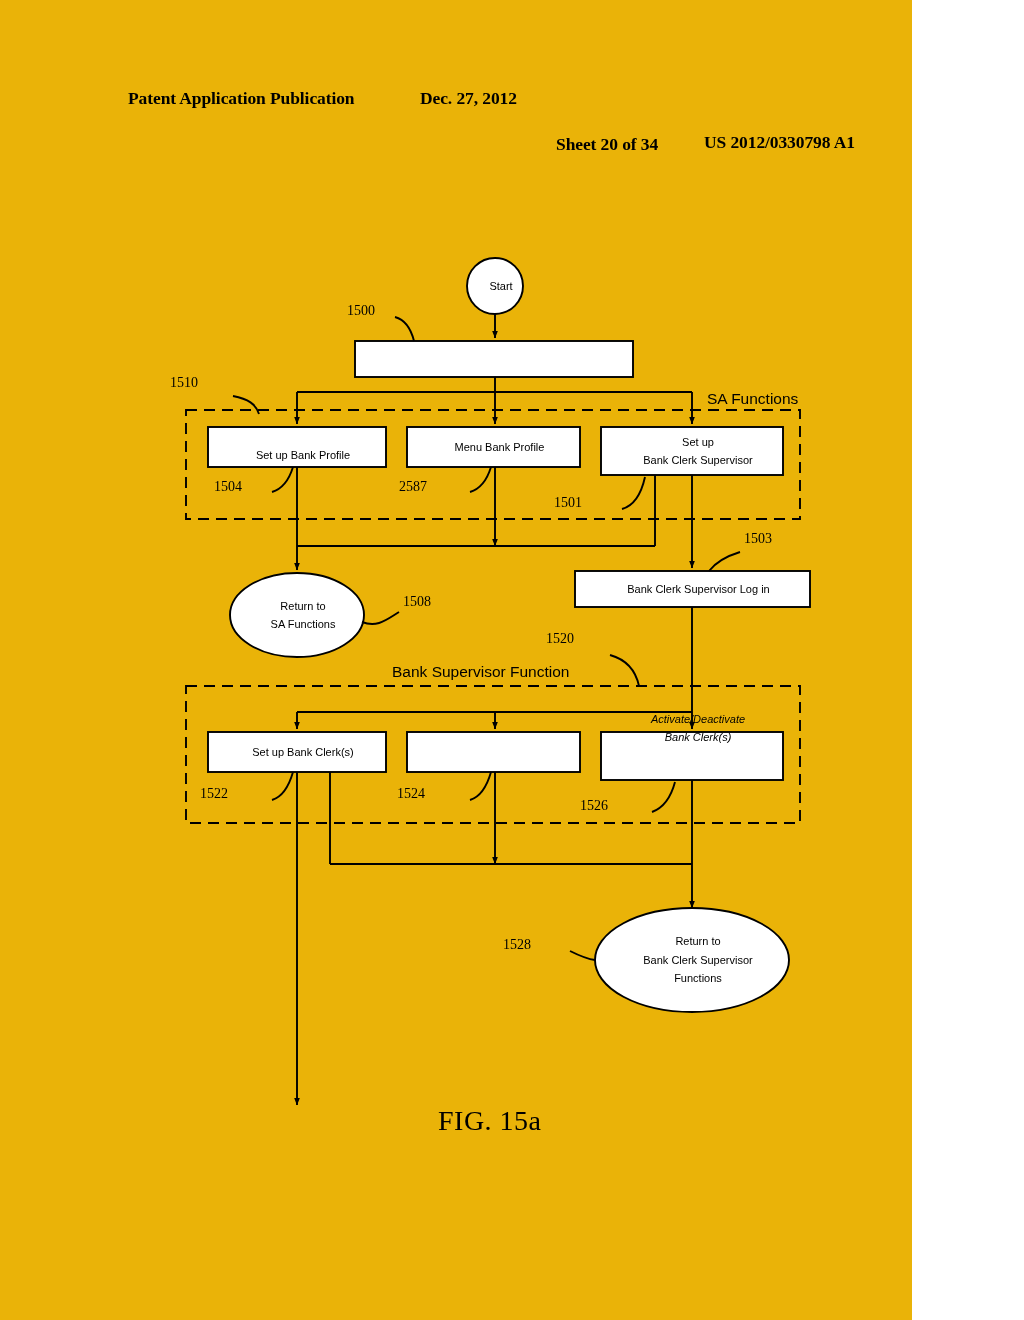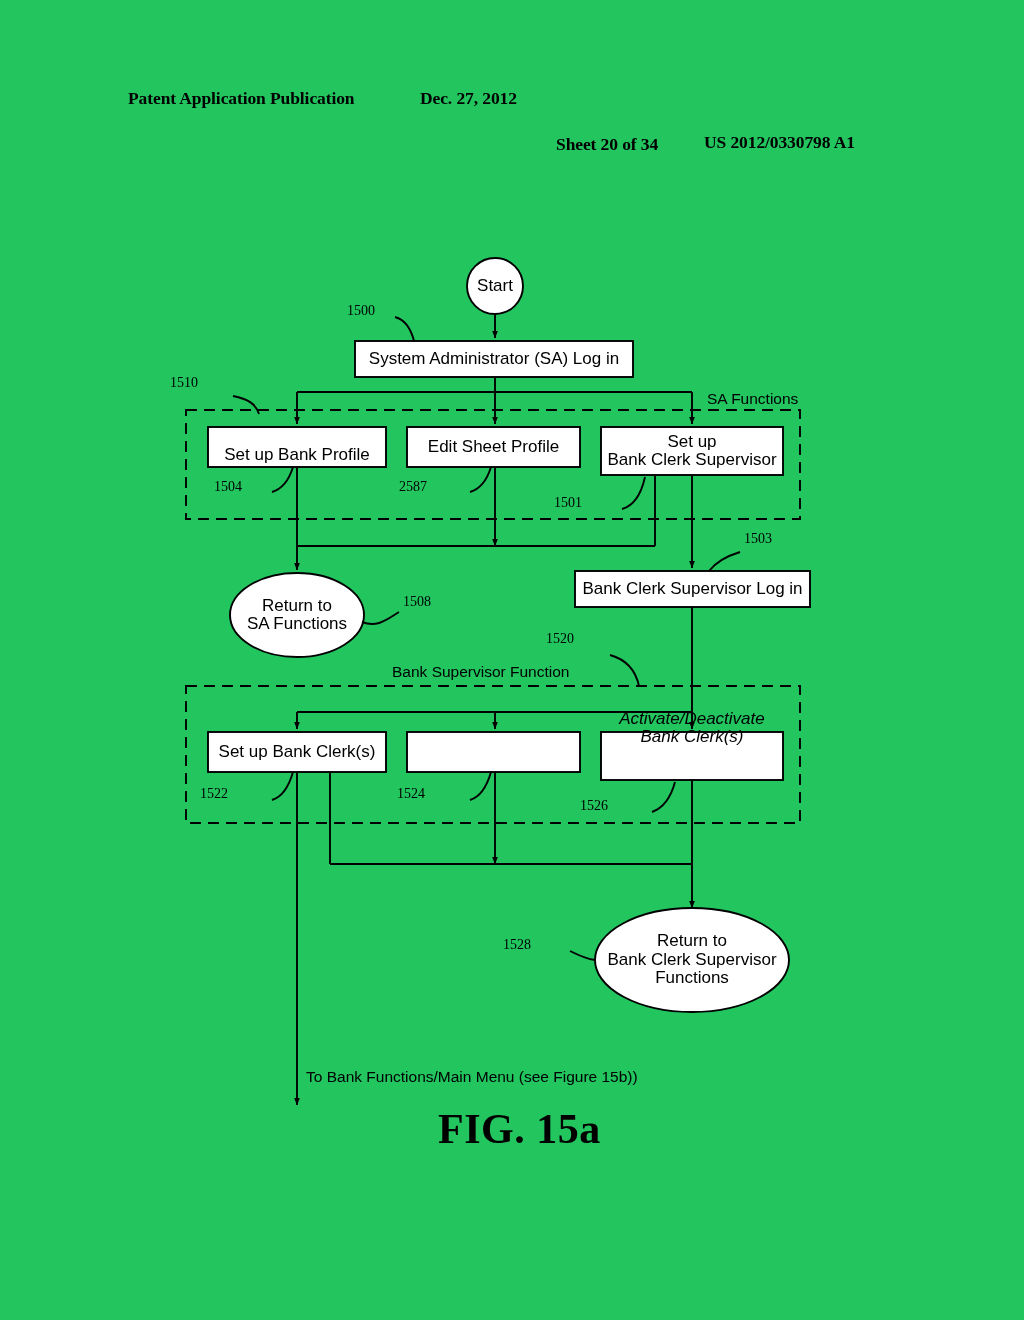--- a/index.html
+++ b/index.html
@@ -12,23 +12,23 @@
     width: 1024px;
     height: 1320px;
     position: relative;
     font-family: "Liberation Sans", sans-serif;
     color: #000000;
     overflow: hidden;
   }
 
   #page {
     position: relative;
-    width: 1024px;
+    width: 912px;
     height: 1320px;
-    background: #22c55e;
+    background: #eab308;
   }
 
   
   .pub-header {
     position: absolute;
     top: 88px;
     left: 0;
     width: 1024px;
     height: 30px;
     font-family: "Liberation Serif", serif;
@@ -56,25 +56,26 @@
   }
 
   
   .node-label {
     position: absolute;
     display: flex;
     align-items: center;
     justify-content: center;
     text-align: center;
     font-family: "Liberation Sans", sans-serif;
-    font-size: 17px;
+    font-size: 11px;
     line-height: 18.5px;
     color: #000;
     pointer-events: none;
     white-space: pre-line;
+    margin-left: 6px;
   }
 
   .ref-num {
     position: absolute;
     font-family: "Liberation Serif", serif;
     font-size: 14px;
     color: #000;
     white-space: nowrap;
   }
 
@@ -82,22 +83,22 @@
     position: absolute;
     font-family: "Liberation Sans", sans-serif;
     font-size: 15.5px;
     color: #000;
     white-space: nowrap;
   }
 
   .fig-caption {
     position: absolute;
     font-family: "Liberation Serif", serif;
-    font-weight: bold;
-    font-size: 42px;
+    font-weight: normal;
+    font-size: 28px;
     letter-spacing: 0.5px;
     white-space: nowrap;
   }
 </style>
 </head>
 <body>
 
 <div id="page">
 
   <div class="pub-header">
@@ -189,25 +190,24 @@
       <path d="M622,509 C633,506 641,495 645,477"></path>
       <path d="M272,800 C282,797 289,786 293,772"></path>
       <path d="M470,800 C480,797 487,786 491,772"></path>
       <path d="M652,812 C663,808 671,797 675,782"></path>
 
     </g>
   </svg>
 
   <div class="node-label" style="left:467px; top:272px; width:56px; height:28px;">Start</div>
 
-  <div class="node-label" style="left:355px; top:341px; width:278px; height:36px;">System Administrator (SA) Log in</div>
 
   <div class="node-label" style="left:208px; top:435px; width:178px; height:40px;">Set up Bank Profile</div>
 
-  <div class="node-label" style="left:407px; top:427px; width:173px; height:40px;">Edit Sheet Profile</div>
+  <div class="node-label" style="left:407px; top:427px; width:173px; height:40px;">Menu Bank Profile</div>
 
   <div class="node-label" style="left:601px; top:427px; width:182px; height:48px;">Set up
 Bank Clerk Supervisor</div>
 
   <div class="node-label" style="left:230px; top:573px; width:134px; height:84px;">Return to
 SA Functions</div>
 
   <div class="node-label" style="left:575px; top:571px; width:235px; height:36px;">Bank Clerk Supervisor Log in</div>
 
   <div class="node-label" style="left:208px; top:732px; width:178px; height:40px;">Set up Bank Clerk(s)</div>
@@ -217,21 +217,20 @@
 Bank Clerk(s)</div>
 
   <div class="node-label" style="left:595px; top:908px; width:194px; height:104px;">Return to
 Bank Clerk Supervisor
 Functions</div>
 
   <div class="plain-label" style="left:707px; top:390px;">SA Functions</div>
 
   <div class="plain-label" style="left:392px; top:663px;">Bank Supervisor Function</div>
 
-  <div class="plain-label" style="left:306px; top:1068px;">To Bank Functions/Main Menu (see Figure 15b))</div>
 
   <div class="ref-num" style="left:347px; top:303px;">1500</div>
 
   <div class="ref-num" style="left:170px; top:375px;">1510</div>
 
   <div class="ref-num" style="left:214px; top:479px;">1504</div>
 
   <div class="ref-num" style="left:399px; top:479px;">2587</div>
 
   <div class="ref-num" style="left:554px; top:495px;">1501</div>

